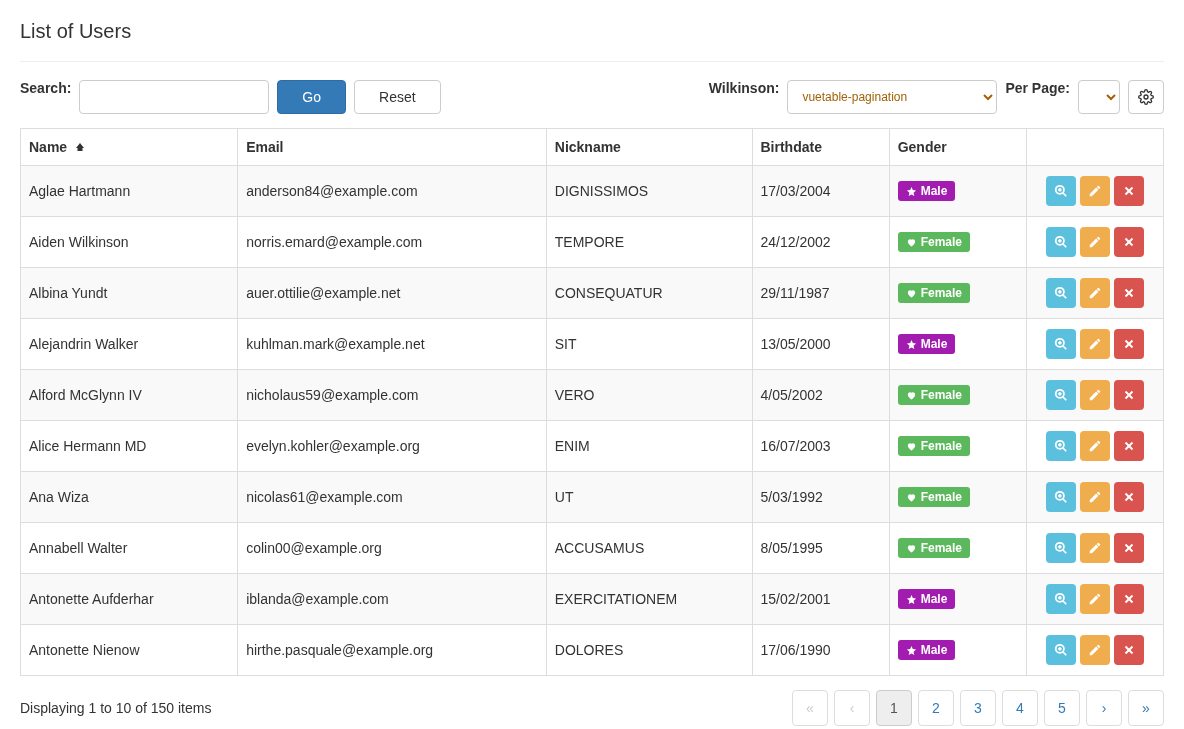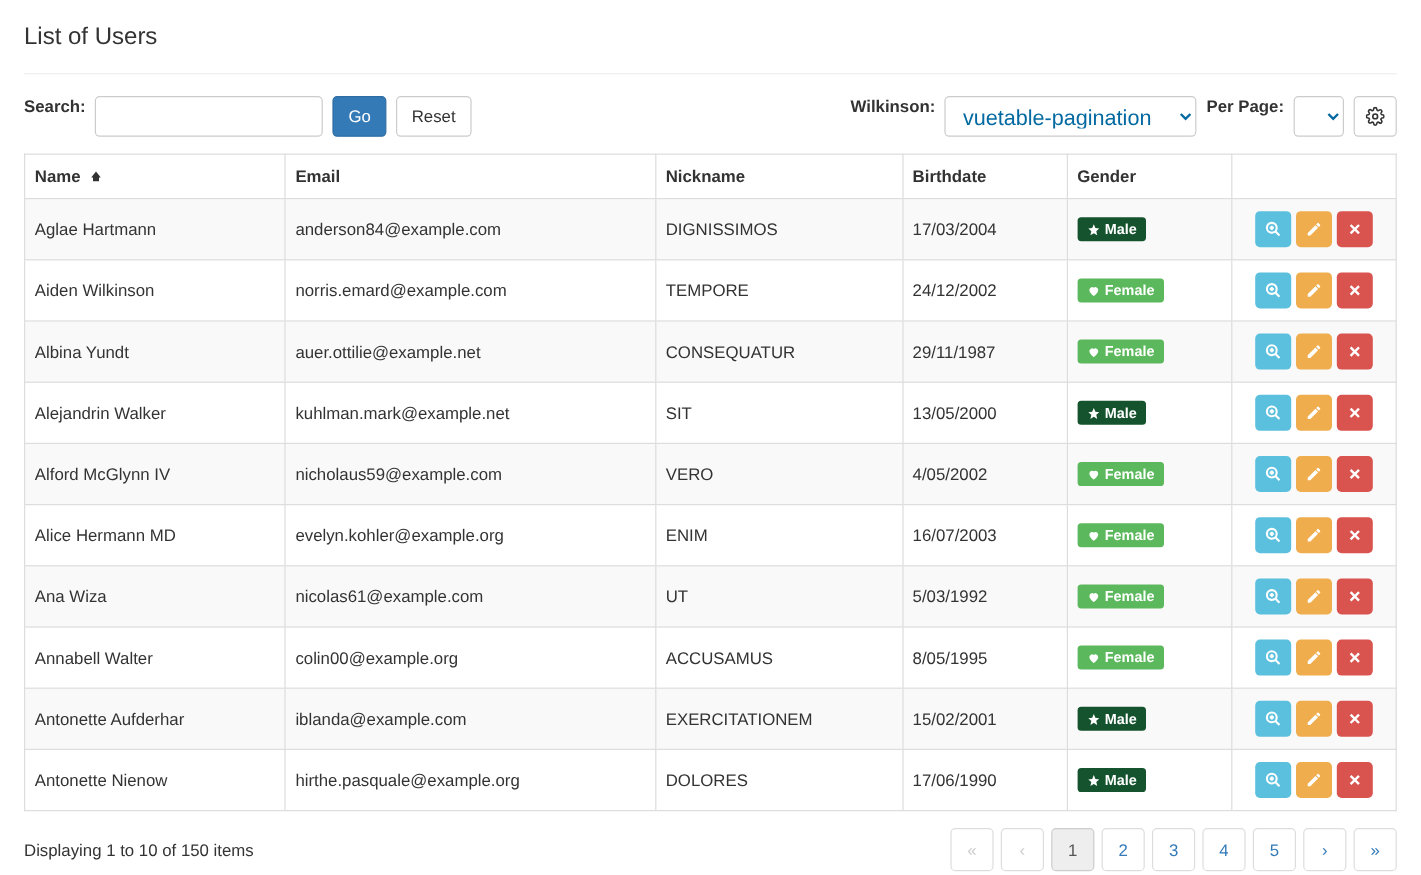--- a/index.html
+++ b/index.html
@@ -10,48 +10,48 @@
     font-size: 14px;
     color: #333;
     background: #fff;
   }
   h1 { font-size: 20px; font-weight: 500; margin: 0; }
   hr { border: none; border-top: 1px solid #eee; margin: 18px 0; }
   .toolbar { display: flex; align-items: center; justify-content: space-between; margin-bottom: 14px; }
   .toolbar-left, .toolbar-right { display: flex; align-items: flex-start; gap: 8px; }
   .lbl { font-weight: bold; }
   input[type="text"], select {
-    height: 34px; padding: 6px 10px; font-size: 18px;
-    border: 1px solid #ccc; border-radius: 4px; background:#fff; color:#0369a1;
+    height: 34px; padding: 6px 10px; font-size: 12px;
+    border: 1px solid #ccc; border-radius: 4px; background:#fff; color:#a16207;
   }
   input[type="text"] { width: 190px; }
   select.pagination-sel { width: 210px; }
   select.perpage-sel { width: 42px; }
   .btn {
-    height: 34px; padding: 6px 12px; font-size: 14px;
+    height: 34px; padding: 6px 24px; font-size: 14px;
     border: 1px solid #ccc; border-radius: 4px;
     background:#fff; color:#333; cursor:pointer;
     display:inline-flex; align-items:center; justify-content:center;
   }
   .btn-primary { background:#337ab7; border-color:#2e6da4; color:#fff; }
   .btn-icon { width:36px; padding:0; }
 
   table { width:100%; border-collapse:collapse; border:1px solid #ddd; }
   th, td { padding:10px 8px; border:1px solid #ddd; text-align:left; vertical-align:middle; }
   th { background:#fff; font-weight:bold; }
   th.ctr, td.ctr { text-align:left; }
   tbody tr:nth-child(odd) { background:#f9f9f9; }
 
   .sort-asc { display:inline-block; margin-left:4px; }
 
   .label {
     display:inline-flex; align-items:center; gap:4px;
     padding:3px 8px; border-radius:3px; color:#fff; font-size:12px; font-weight:bold;
   }
-  .label-info { background:#14532d; }
+  .label-info { background:#a21caf; }
   .label-success { background:#5cb85c; }
 
   .actions { display:flex; gap:4px; justify-content:center; }
   .aicon { width:30px; height:30px; border-radius:4px; color:#fff;
     display:inline-flex; align-items:center; justify-content:center; cursor:pointer; border:none; }
   .ai-view { background:#5bc0de; }
   .ai-edit { background:#f0ad4e; }
   .ai-del  { background:#d9534f; }
 
   .footer { display:flex; justify-content:space-between; align-items:center; margin-top:14px; }

